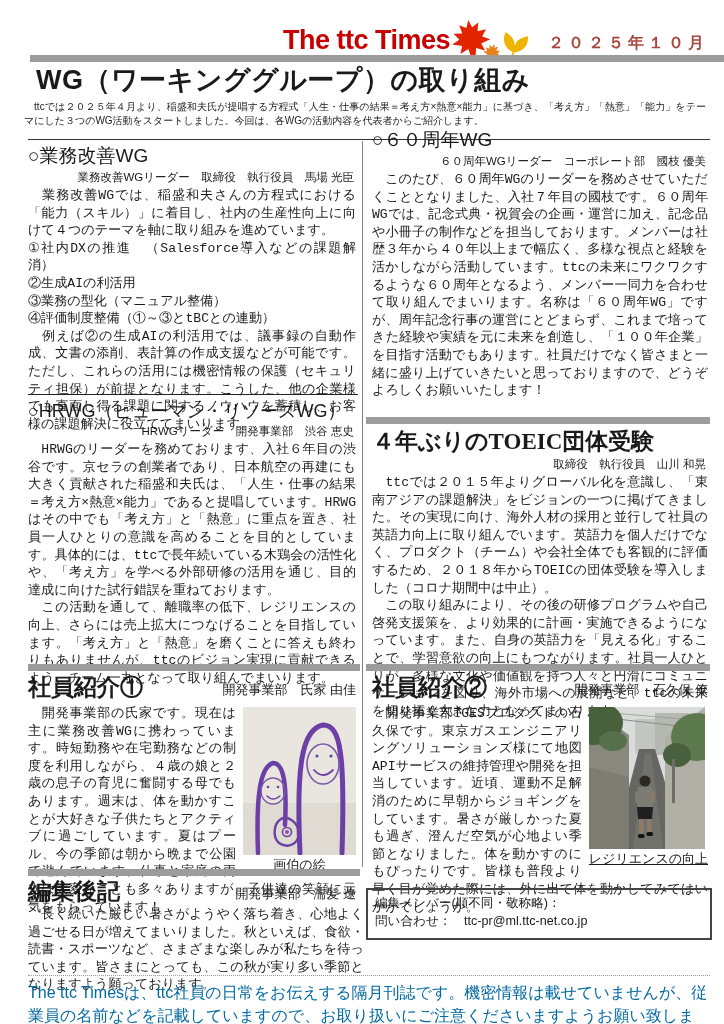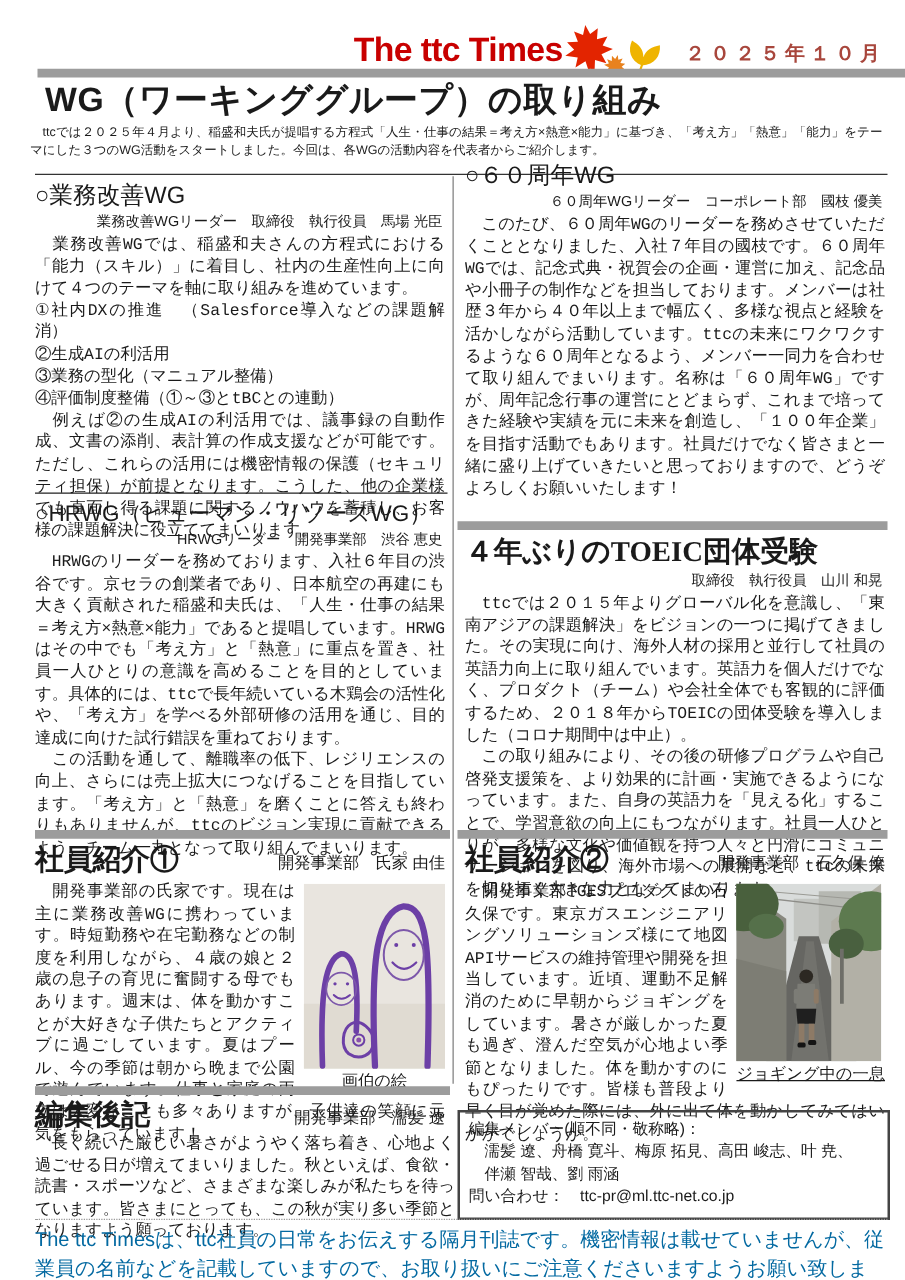--- a/index.html
+++ b/index.html
@@ -179,36 +179,34 @@
           <path d="M49,80 L63,80 L64,100 L48,100 Z" fill="#7c7c76"></path>
           <rect x="46" y="84" width="4" height="12" rx="2" fill="#7c7c76"></rect>
           <rect x="62" y="84" width="4" height="12" rx="2" fill="#8d7a66"></rect>
           <path d="M48,100 L64,100 L63,112 L49,112 Z" fill="#1f1f1f"></path>
           <rect x="50" y="112" width="4.5" height="16" fill="#8d7a66"></rect>
           <rect x="58" y="112" width="4.5" height="14" fill="#8d7a66"></rect>
           <rect x="49" y="127" width="6.5" height="4" rx="1.5" fill="#141414"></rect>
           <rect x="57.5" y="125" width="6.5" height="4" rx="1.5" fill="#141414"></rect>
         </g>
       </svg>
-      <div class="caption">ジョギング中の一息</div>
+      <div class="caption">レジリエンスの向上</div>
     </div>
     <div class="bodytxt">　開発事業部TGESプロダクトの石久保です。東京ガスエンジニアリングソリューションズ様にて地図APIサービスの維持管理や開発を担当しています。近頃、運動不足解消のために早朝からジョギングをしています。暑さが厳しかった夏も過ぎ、澄んだ空気が心地よい季節となりました。体を動かすのにもぴったりです。皆様も普段より早く目が覚めた際には、外に出て体を動かしてみてはいかがでしょうか。</div>
     <div class="clear"></div>
   </div>
 </div>
 
 <div class="abs bar" style="left:28px;top:869px;width:332px;"></div>
 <div class="abs colL" style="top:876px;">
   <div class="emp-head">
     <div class="feature-title">編集後記</div>
     <div class="emp-name">開発事業部　濡髪 遼</div>
   </div>
 </div>
 <div class="abs henshu-body bodytxt">　長く続いた厳しい暑さがようやく落ち着き、心地よく過ごせる日が増えてまいりました。秋といえば、食欲・読書・スポーツなど、さまざまな楽しみが私たちを待っています。皆さまにとっても、この秋が実り多い季節となりますよう願っております。</div>
 
 <div class="abs edit-box">
   <div>編集メンバー(順不同・敬称略)：</div>
-  <div>　濡髪 遼、舟橋 寛斗、梅原 拓見、高田 峻志、叶 尭、
-　伴瀬 智哉、劉 雨涵</div>
   <div>問い合わせ：　ttc-pr@ml.ttc-net.co.jp</div>
 </div>
 
 <div class="abs footer">The ttc Timesは、ttc社員の日常をお伝えする隔月刊誌です。機密情報は載せていませんが、従業員の名前などを記載していますので、お取り扱いにご注意くださいますようお願い致します。</div>
 
 </body></html>

